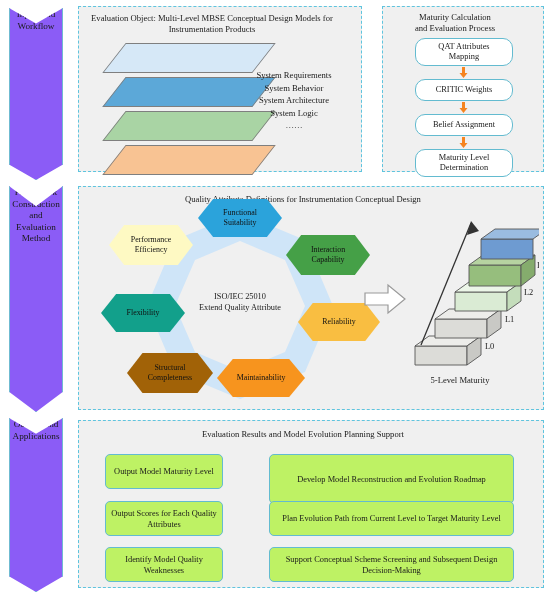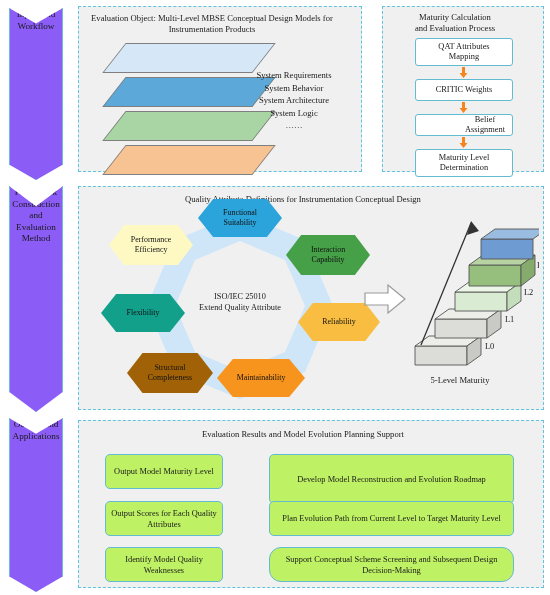--- a/index.html
+++ b/index.html
@@ -41,21 +41,21 @@
     box-sizing:border-box;
   }
 
   .model-list{
     position:absolute;text-align:center;font-size:8.6px;line-height:12.6px;
   }
 
   
   .pbox{
     position:absolute;box-sizing:border-box;
-    border:1.1px solid #63BBD0;border-radius:3px;background:#ffffff;
+    border:1.1px solid #63BBD0;border-radius:10px;background:#ffffff;
     display:flex;align-items:center;justify-content:center;text-align:center;
     font-size:8.4px;line-height:10.4px;color:#1a1a1a;
   }
   .parrow{position:absolute;width:9px;height:11px;}
 
   
   .hex{
     position:absolute;box-sizing:border-box;
     clip-path:polygon(18% 0%,82% 0%,100% 50%,82% 100%,18% 100%,0% 50%);
     -webkit-clip-path:polygon(18% 0%,82% 0%,100% 50%,82% 100%,18% 100%,0% 50%);
@@ -128,21 +128,21 @@
 Mapping</div>
     <svg class="parrow" style="left:76px;top:60px;" viewBox="0 0 9 11">
       <path d="M3 0 h3 v6 h2.5 L4.5 11 L0.5 6 H3 Z" fill="#F5841F"></path>
     </svg>
 
     <div class="pbox" style="left:32px;top:72px;width:98px;height:22px;">CRITIC Weights</div>
     <svg class="parrow" style="left:76px;top:95px;" viewBox="0 0 9 11">
       <path d="M3 0 h3 v6 h2.5 L4.5 11 L0.5 6 H3 Z" fill="#F5841F"></path>
     </svg>
 
-    <div class="pbox" style="left:32px;top:107px;width:98px;height:22px;padding-left:42px;">Belief Assignment</div>
+    <div class="pbox" style="left:32px;top:107px;width:98px;height:22px;">Belief Assignment</div>
     <svg class="parrow" style="left:76px;top:130px;" viewBox="0 0 9 11">
       <path d="M3 0 h3 v6 h2.5 L4.5 11 L0.5 6 H3 Z" fill="#F5841F"></path>
     </svg>
 
     <div class="pbox" style="left:32px;top:142px;width:98px;height:28px;white-space:pre-line;">Maturity Level
 Determination</div>
   </div>
 
   <div class="panel" style="left:78px;top:186px;width:466px;height:224px;">
 
@@ -214,16 +214,16 @@
 
   <div class="panel" style="left:78px;top:420px;width:466px;height:168px;">
     <div class="panel-title" style="top:8px;">Evaluation Results and Model Evolution Planning Support</div>
 
     <div class="obox" style="left:26px;top:33px;width:118px;height:35px;">Output Model Maturity Level</div>
     <div class="obox" style="left:26px;top:80px;width:118px;height:35px;">Output Scores for Each Quality Attributes</div>
     <div class="obox" style="left:26px;top:126px;width:118px;height:35px;">Identify Model Quality Weaknesses</div>
 
     <div class="obox" style="left:190px;top:33px;width:245px;height:50px;">Develop Model Reconstruction and Evolution Roadmap</div>
     <div class="obox" style="left:190px;top:80px;width:245px;height:35px;">Plan Evolution Path from Current Level to Target Maturity Level</div>
-    <div class="obox" style="left:190px;top:126px;width:245px;height:35px;border-radius:12px;">Support Conceptual Scheme Screening and Subsequent Design Decision-Making</div>
+    <div class="obox" style="left:190px;top:126px;width:245px;height:35px;">Support Conceptual Scheme Screening and Subsequent Design Decision-Making</div>
   </div>
 
 </div>
 
 </body></html>

